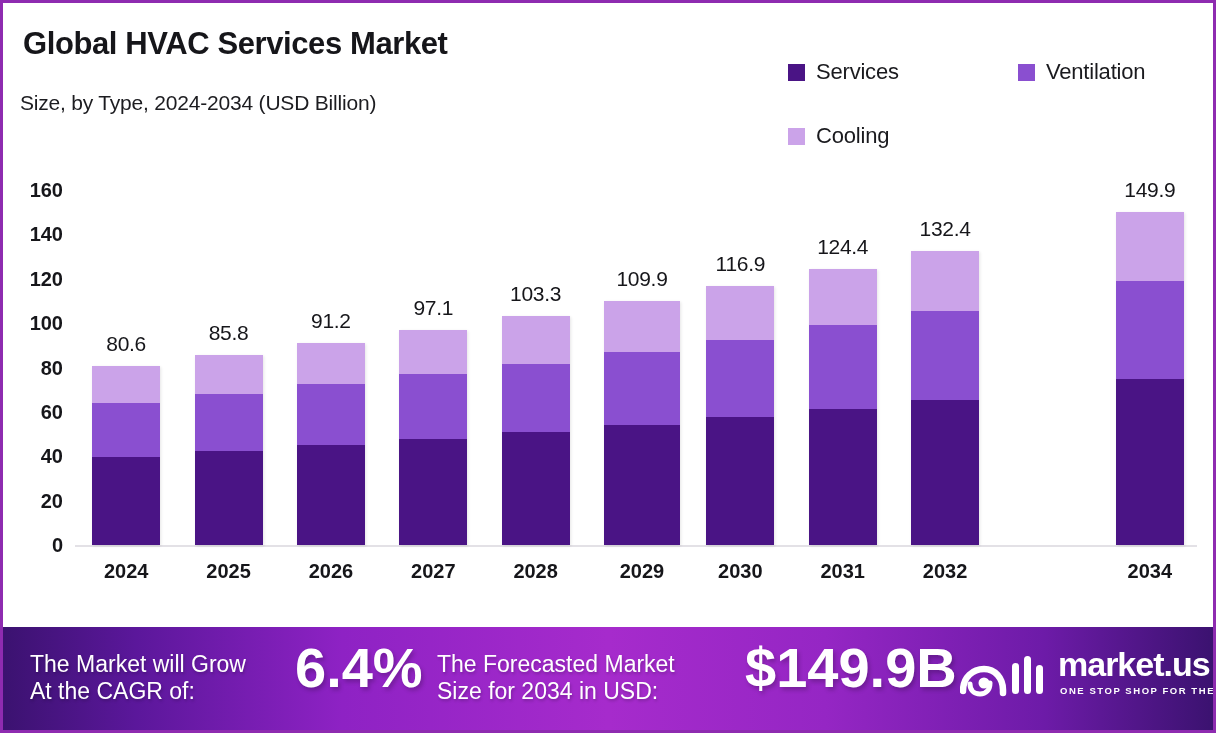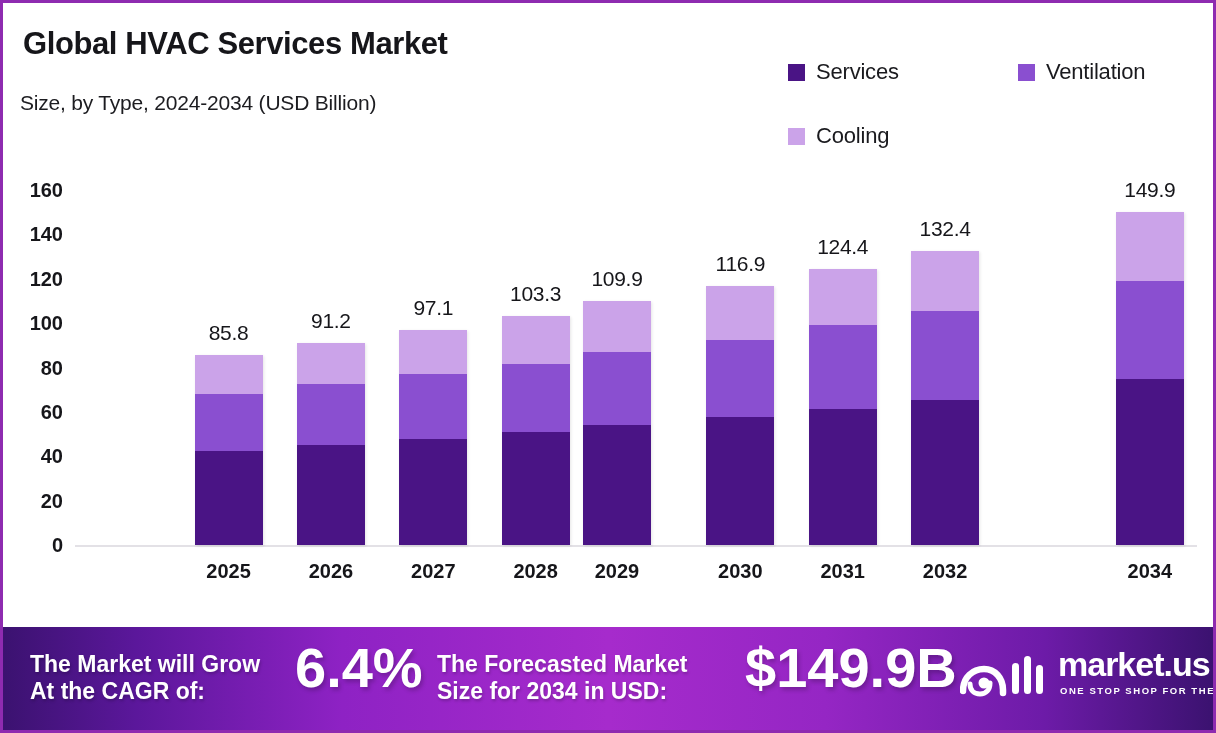--- a/index.html
+++ b/index.html
@@ -70,21 +70,21 @@
     font-size:20px;font-weight:bold;color:#16161a;white-space:nowrap;
   }
 
   
   #footer{
     position:absolute;left:0;bottom:0;width:1210px;height:103px;
     background:linear-gradient(90deg,#3B1270 0%,#5B179B 11%,#8E22C4 28%,#A62BCC 50%,#9526C4 68%,#6D1BA8 86%,#3B1270 100%);
     overflow:hidden;
   }
   .foot-txt{
-    position:absolute;color:#ffffff;font-weight:bold;
+    position:absolute;color:#ffffff;font-weight:normal;
     line-height:1.16;white-space:pre-line;
     text-shadow:1px 2px 3px rgba(0,0,0,0.22);
   }
   #foot-cagr-label{left:27px;top:24px;font-size:23px;}
   #foot-cagr-value{
     left:292px;top:9px;font-size:56px;font-weight:bold;color:#fff;
     text-shadow:2px 3px 4px rgba(0,0,0,0.22);
   }
   #foot-size-label{left:434px;top:24px;font-size:23px;}
   #foot-size-value{
@@ -135,20 +135,29 @@
         <div class="ytick" style="top: 293.25px;">40</div>
         <div class="ytick" style="top: 248.875px;">60</div>
         <div class="ytick" style="top: 204.5px;">80</div>
         <div class="ytick" style="top: 160.125px;">100</div>
         <div class="ytick" style="top: 115.75px;">120</div>
         <div class="ytick" style="top: 71.375px;">140</div>
         <div class="ytick" style="top: 27px;">160</div>
       </div>
     <div id="baseline" style="top: 382px;"></div>
     <div id="bars">
+        <div class="bar-col" style="left: 17.1818px; width: 68px; height: 440px;">
+          <div class="bar-stack" style="bottom: 58px; height: 178.831px;">
+            <div class="seg" style="background: rgb(203, 163, 233); height: 37.0531px;"></div>
+            <div class="seg" style="background: rgb(138, 79, 208); height: 53.9156px;"></div>
+            <div class="seg" style="background: rgb(74, 20, 133); height: 87.8625px;"></div>
+          </div>
+          <div class="bar-total" style="bottom: 246.831px;">80.6</div>
+          <div class="xtick" style="bottom: 20px;">2024</div>
+        </div>
         <div class="bar-col" style="left: 119.545px; width: 68px; height: 440px;">
           <div class="bar-stack" style="bottom: 58px; height: 190.369px;">
             <div class="seg" style="background: rgb(203, 163, 233); height: 39.2719px;"></div>
             <div class="seg" style="background: rgb(138, 79, 208); height: 57.0219px;"></div>
             <div class="seg" style="background: rgb(74, 20, 133); height: 94.075px;"></div>
           </div>
           <div class="bar-total" style="bottom: 258.369px;">85.8</div>
           <div class="xtick" style="bottom: 20px;">2025</div>
         </div>
         <div class="bar-col" style="left: 221.909px; width: 68px; height: 440px;">
@@ -171,21 +180,21 @@
         </div>
         <div class="bar-col" style="left: 426.636px; width: 68px; height: 440px;">
           <div class="bar-stack" style="bottom: 58px; height: 229.197px;">
             <div class="seg" style="background: rgb(203, 163, 233); height: 47.925px;"></div>
             <div class="seg" style="background: rgb(138, 79, 208); height: 68.1156px;"></div>
             <div class="seg" style="background: rgb(74, 20, 133); height: 113.156px;"></div>
           </div>
           <div class="bar-total" style="bottom: 297.197px;">103.3</div>
           <div class="xtick" style="bottom: 20px;">2028</div>
         </div>
-        <div class="bar-col" style="left: 508px; width: 68px; height: 440px; text-decoration: underline;">
+        <div class="bar-col" style="left: 529px; width: 76px; height: 440px; text-decoration: underline;">
           <div class="bar-stack" style="bottom: 58px; height: 243.841px;">
             <div class="seg" style="background: rgb(203, 163, 233); height: 51.0312px;"></div>
             <div class="seg" style="background: rgb(138, 79, 208); height: 72.3312px;"></div>
             <div class="seg" style="background: rgb(74, 20, 133); height: 120.478px;"></div>
           </div>
           <div class="bar-total" style="bottom: 311.841px;">109.9</div>
           <div class="xtick" style="bottom: 20px; margin-top: 27px;">2029</div>
         </div>
         <div class="bar-col" style="left: 631.364px; width: 68px; height: 440px;">
           <div class="bar-stack" style="bottom: 58px; height: 259.372px;">

